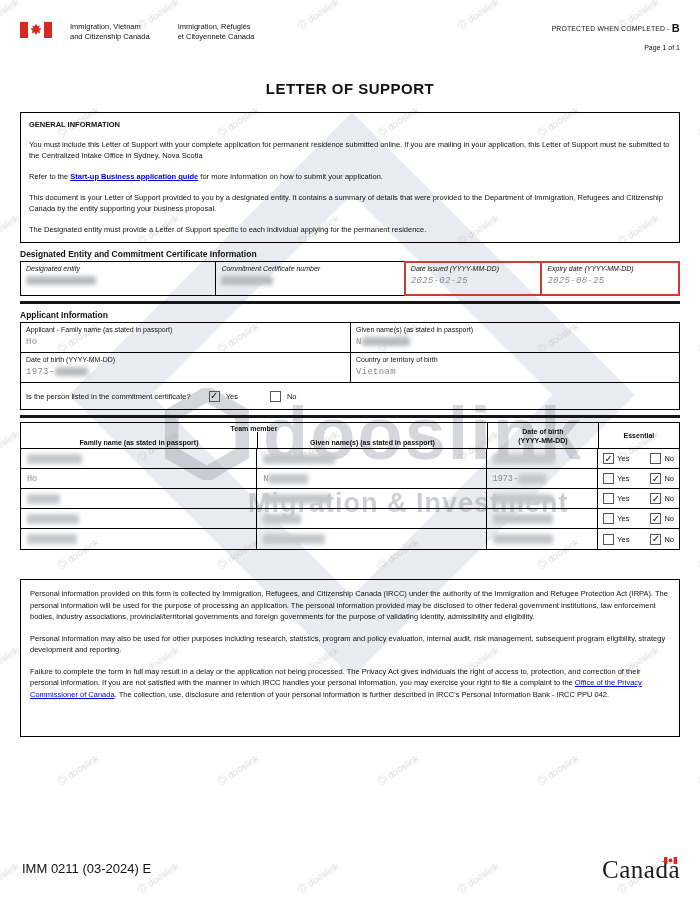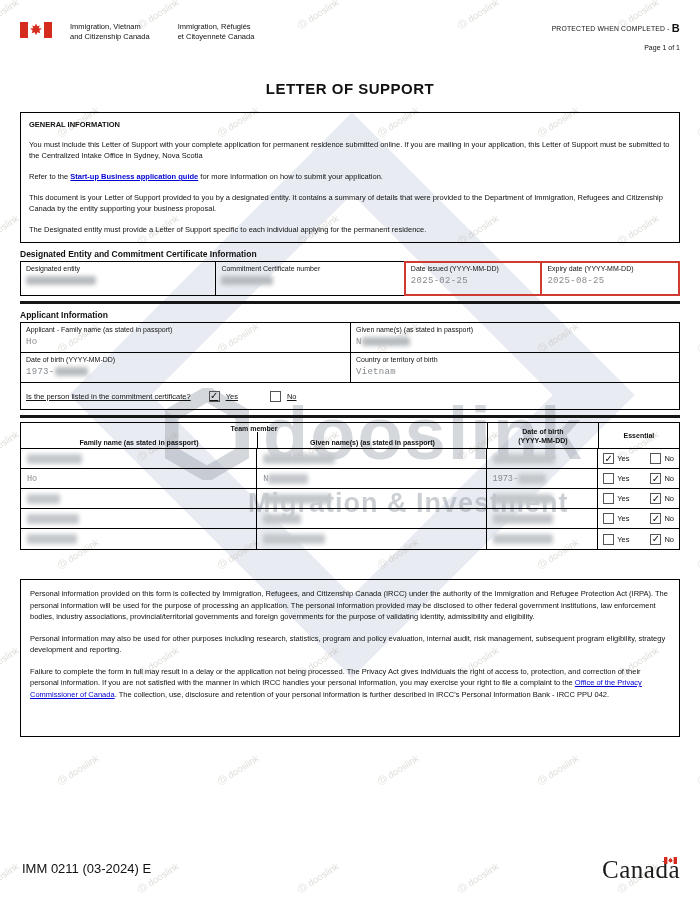--- a/index.html
+++ b/index.html
@@ -44,28 +44,28 @@
   .trow { display:flex; border-bottom:1px solid #000; }
   .trow:last-child { border-bottom:none; }
   .cell { padding:3px 5px; }
   .cell + .cell { border-left:1px solid #000; }
   .lbl { font-size:7px; }
   .val { font-family:"Liberation Mono","DejaVu Sans Mono",monospace; font-size:9px; color:#85898d; letter-spacing:.3px; margin-top:4px; }
   .rd { display:inline-block; height:9px; border-radius:2px; background:#b7bbbf; filter:blur(2px); vertical-align:middle; }
 
   
   .des-c1 { width:195px; } .des-c2 { width:190px; } .des-c3 { width:137px; } .des-c4 { width:138px; }
-  .des-row { height:33px; }
+  .des-row { height:33px;font-style:italic; }
   .red-cell { outline:2px solid #cf3a31; outline-offset:-1px; position:relative; z-index:2; }
 
   
   .app-half { width:330px; }
   .app-r1, .app-r2 { height:29px; }
   .app-mail { height:52px; width:100%; }
-  .app-q { height:26px; width:100%; display:flex; align-items:center; gap:6px;text-decoration:underline; }
+  .app-q { height:26px; width:100%; display:flex; align-items:center; gap:6px; }
   .qlabel { font-size:7.5px; }
   .cb { width:11px; height:11px; border:1px solid #555; display:inline-flex; align-items:center; justify-content:center; font-size:10px; color:#111; flex:none; }
   .cb.checked::before { content:"✓"; line-height:1; }
   .cblbl { font-size:7.5px; }
   .mail-visible { margin-left:24px; }
 
   
   .ttbl { border:1px solid #000; }
   .t-head { display:flex; border-bottom:1px solid #000; height:26px; }
   .th-names { width:466px; display:flex; flex-direction:column; }

